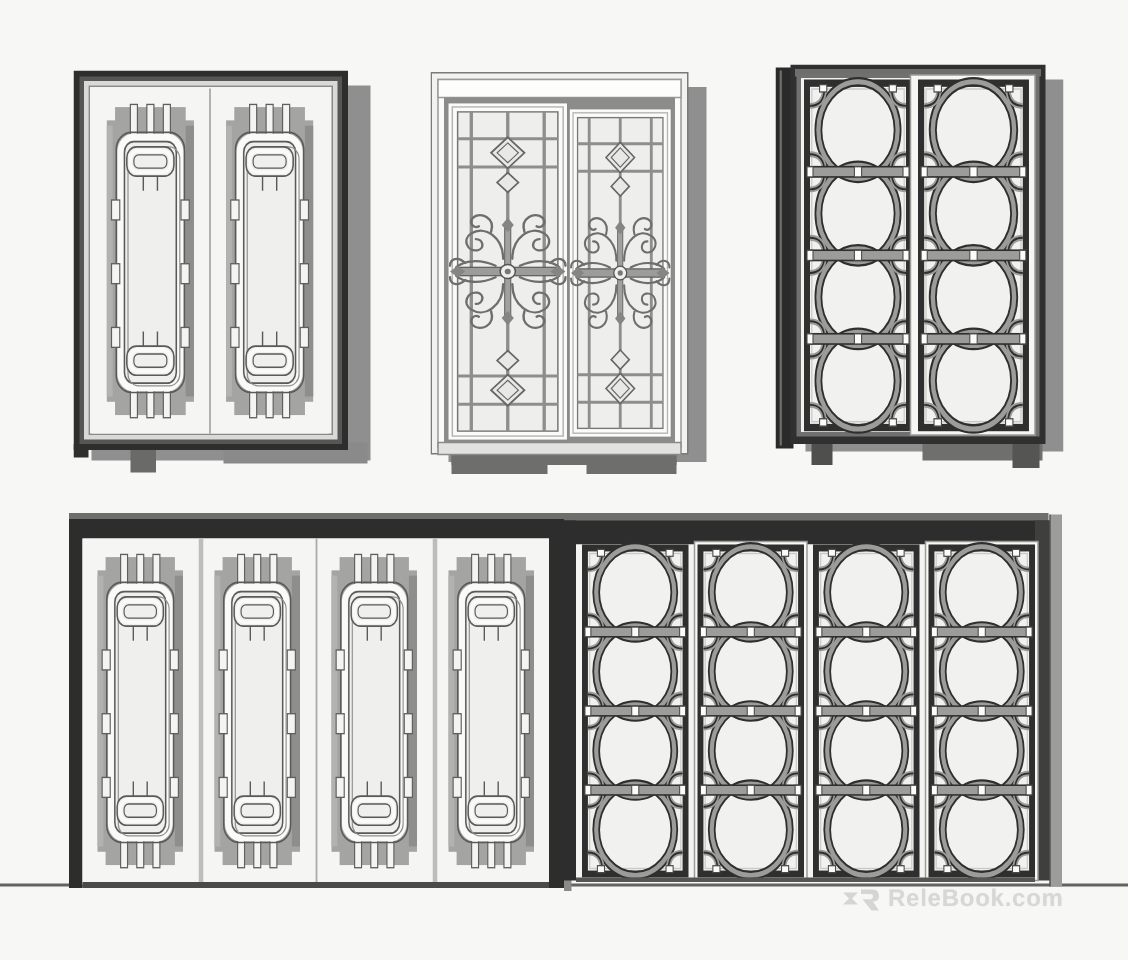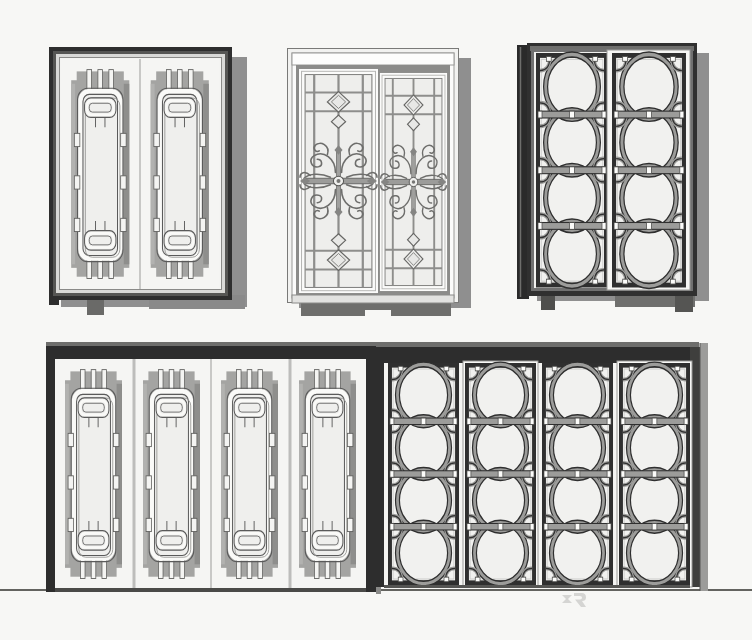--- a/index.html
+++ b/index.html
@@ -328,15 +328,16 @@
     </svg>
   </div>
 
   <div class="watermark">
     <svg width="26" height="18" viewBox="0 0 26 18">
       <g fill="#d4d4d2">
         <path d="M1,4 L11,4 L7,8 L11,12 L1,12 L5,8 Z"></path>
         <path d="M13,2 L21,2 Q25,2 25,6.5 Q25,10 21,10 L25,16 L20,16 L14,8.5 L19,8.5 Q21,8.5 21,6.5 Q21,5 19,5 L13,5 Z"></path>
       </g>
     </svg>
+    <span class="watermark-text">ReleBook.com</span>
   </div>
 
 </div>
 
 </body></html>

